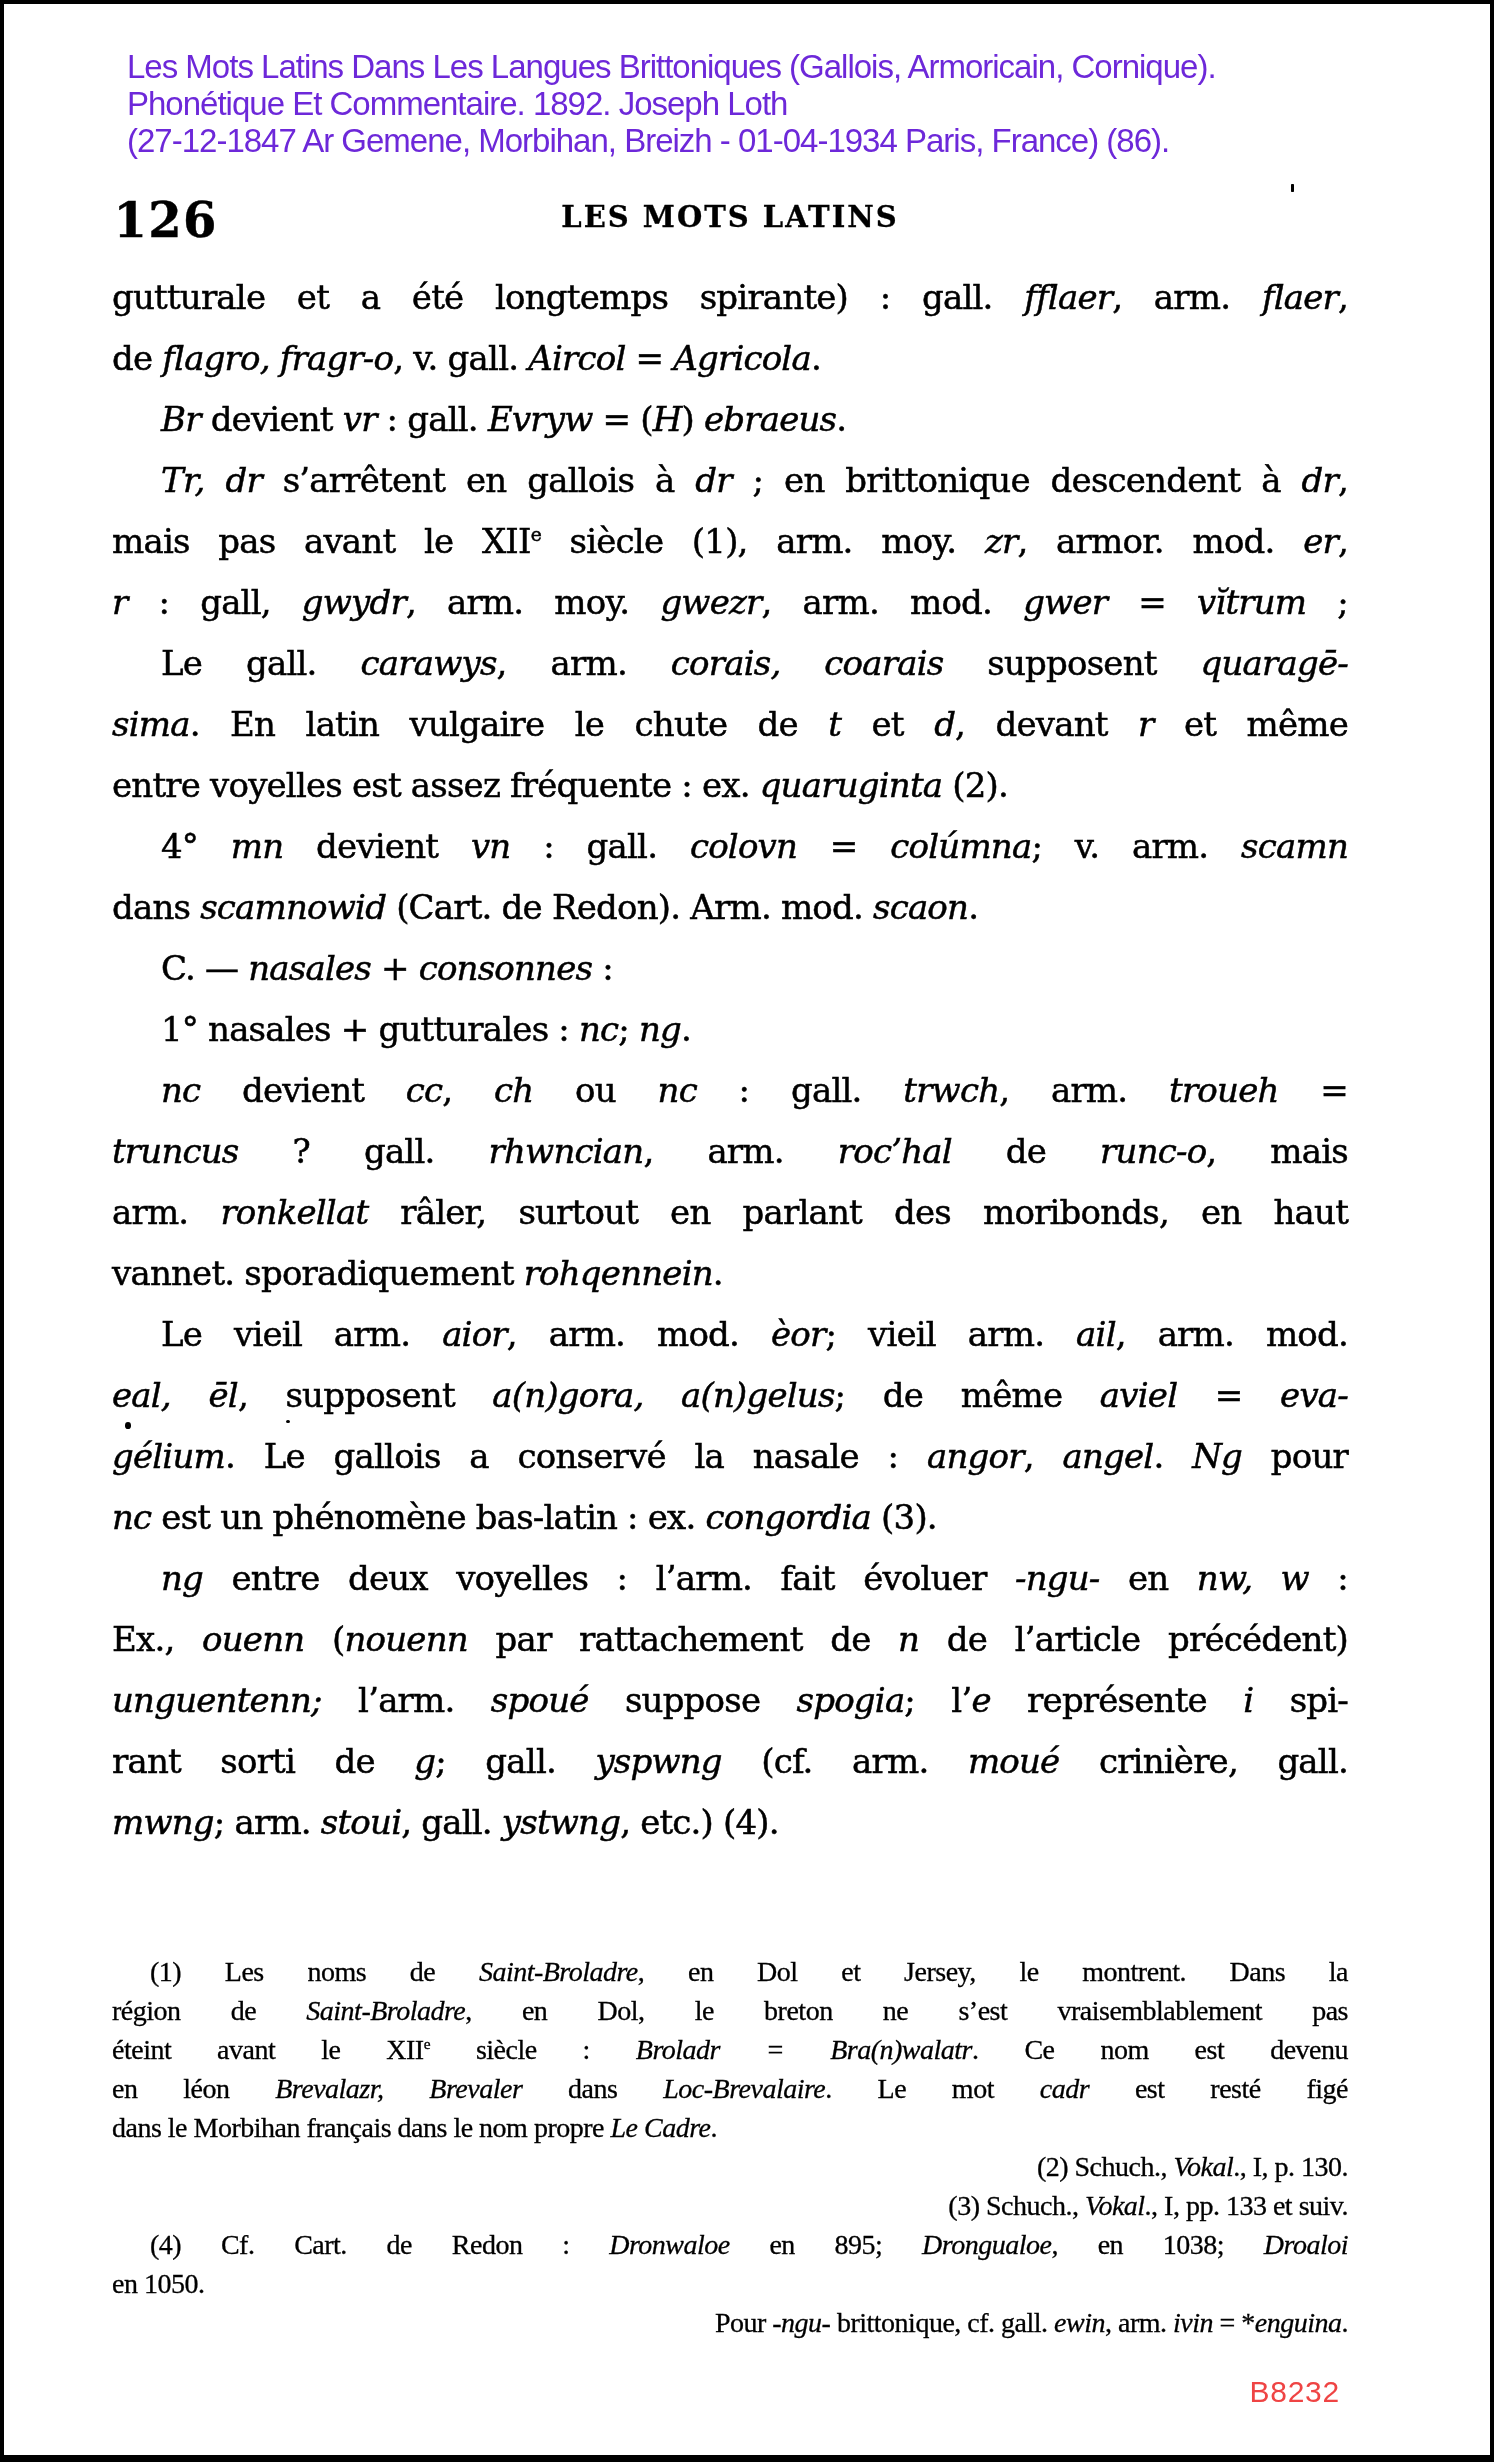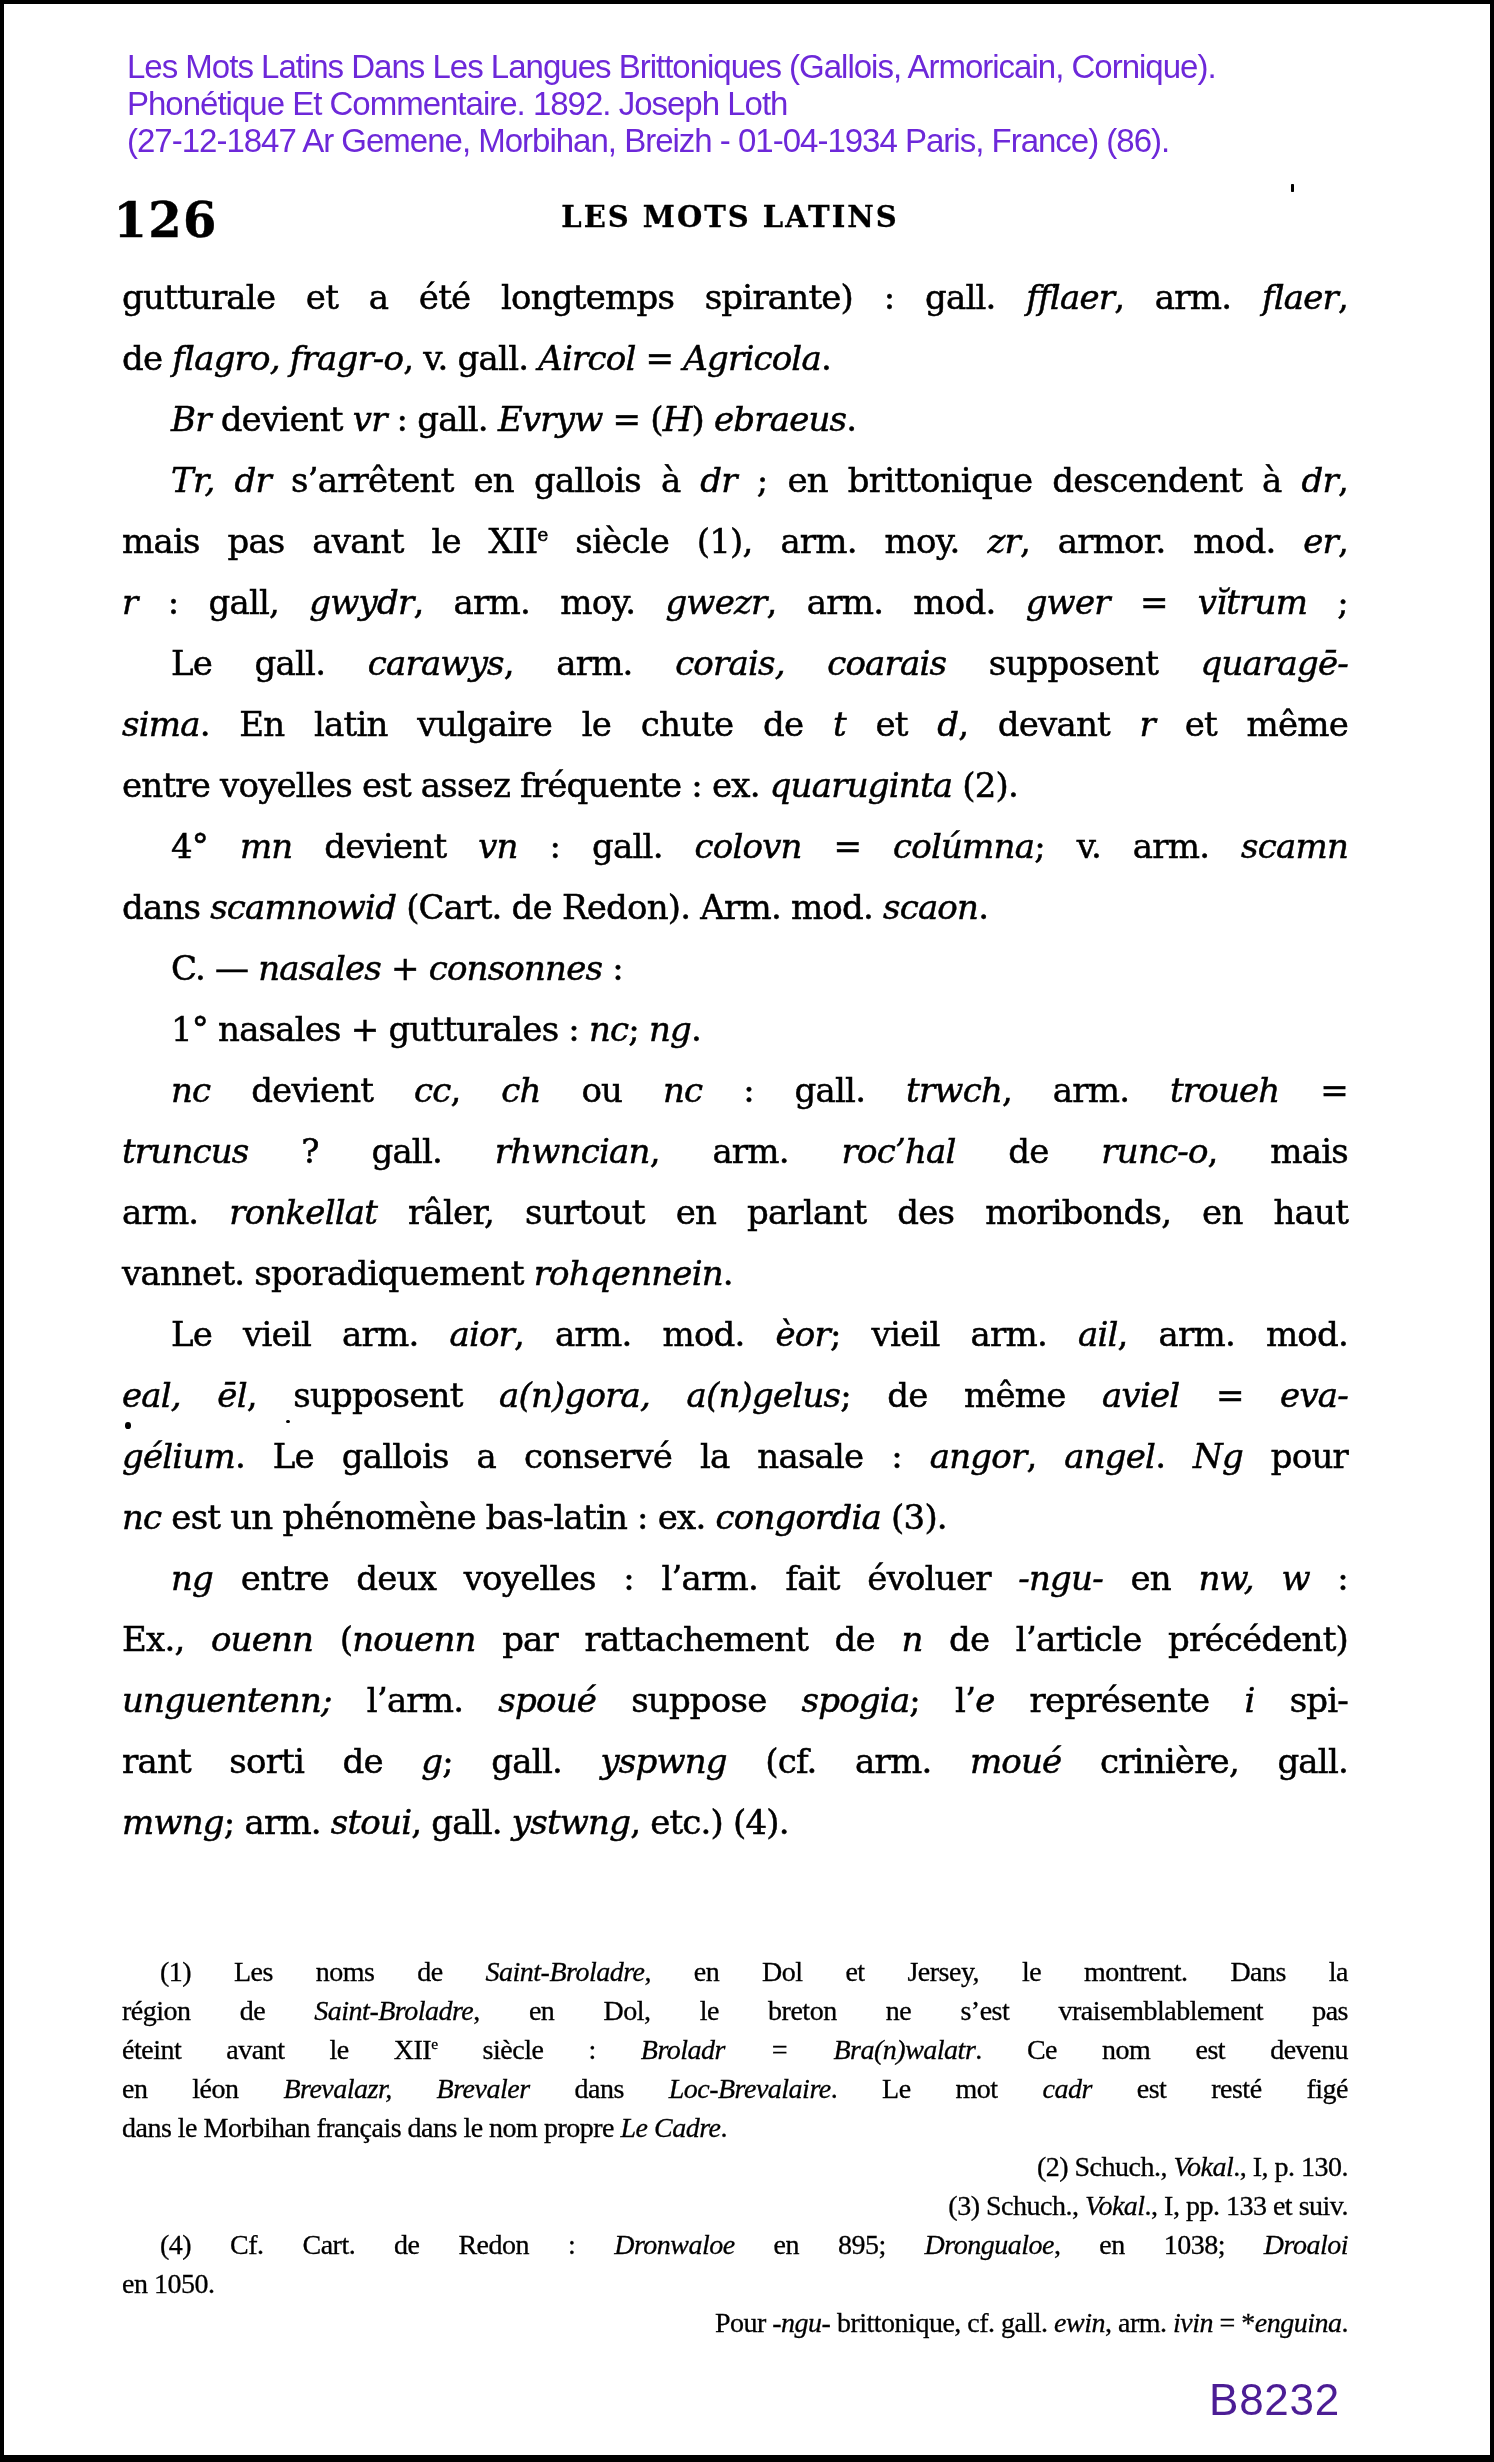--- a/index.html
+++ b/index.html
@@ -84,40 +84,40 @@
     left: 112px;
     top: 1952px;
     width: 1236px;
     font-family: Liberation Serif, serif;
     font-size: 28px;
     line-height: 39px;
     letter-spacing: -0.5px;
     -webkit-text-stroke: 0.3px #000;
   }
   .para { margin: 0; }
-  .tl { text-align: left; white-space: normal; margin-left: 10px; }
+  .tl { text-align: left; white-space: normal; }
   .tl.j { text-align: justify; text-align-last: justify; text-justify: inter-word; }
   .bodytext .tl.ind { text-indent: 49px; }
   .footnotes .tl.ind { text-indent: 38px; text-align: right; }
   .it { font-style: italic; }
   .su { vertical-align: super; font-size: 55%; line-height: 0; }
 
   
   .footer {
     position: absolute;
     left: 112px;
     top: 2375px;
     width: 1236px;
     text-align: right;
     padding-right: 8.2px;
     box-sizing: border-box;
     font-family: "Liberation Sans", sans-serif;
-    font-size: 44px;
+    font-size: 30px;
     letter-spacing: 0.7px;
-    color: #4c1d95;
+    color: #ef4444;
   }
 
   
   .art { position: absolute; background: #000; }
   .art.tick { left: 1291px; top: 184px; width: 3.4px; height: 8.2px; border-radius: 0.7px; }
   .art.dot1 { left: 125px; top: 1422px; width: 6.1px; height: 6.8px; border-radius: 50%; }
   .art.dot2 { left: 286px; top: 1420px; width: 4.1px; height: 3.4px; border-radius: 50%; }
 </style>
 </head>
 <body>

